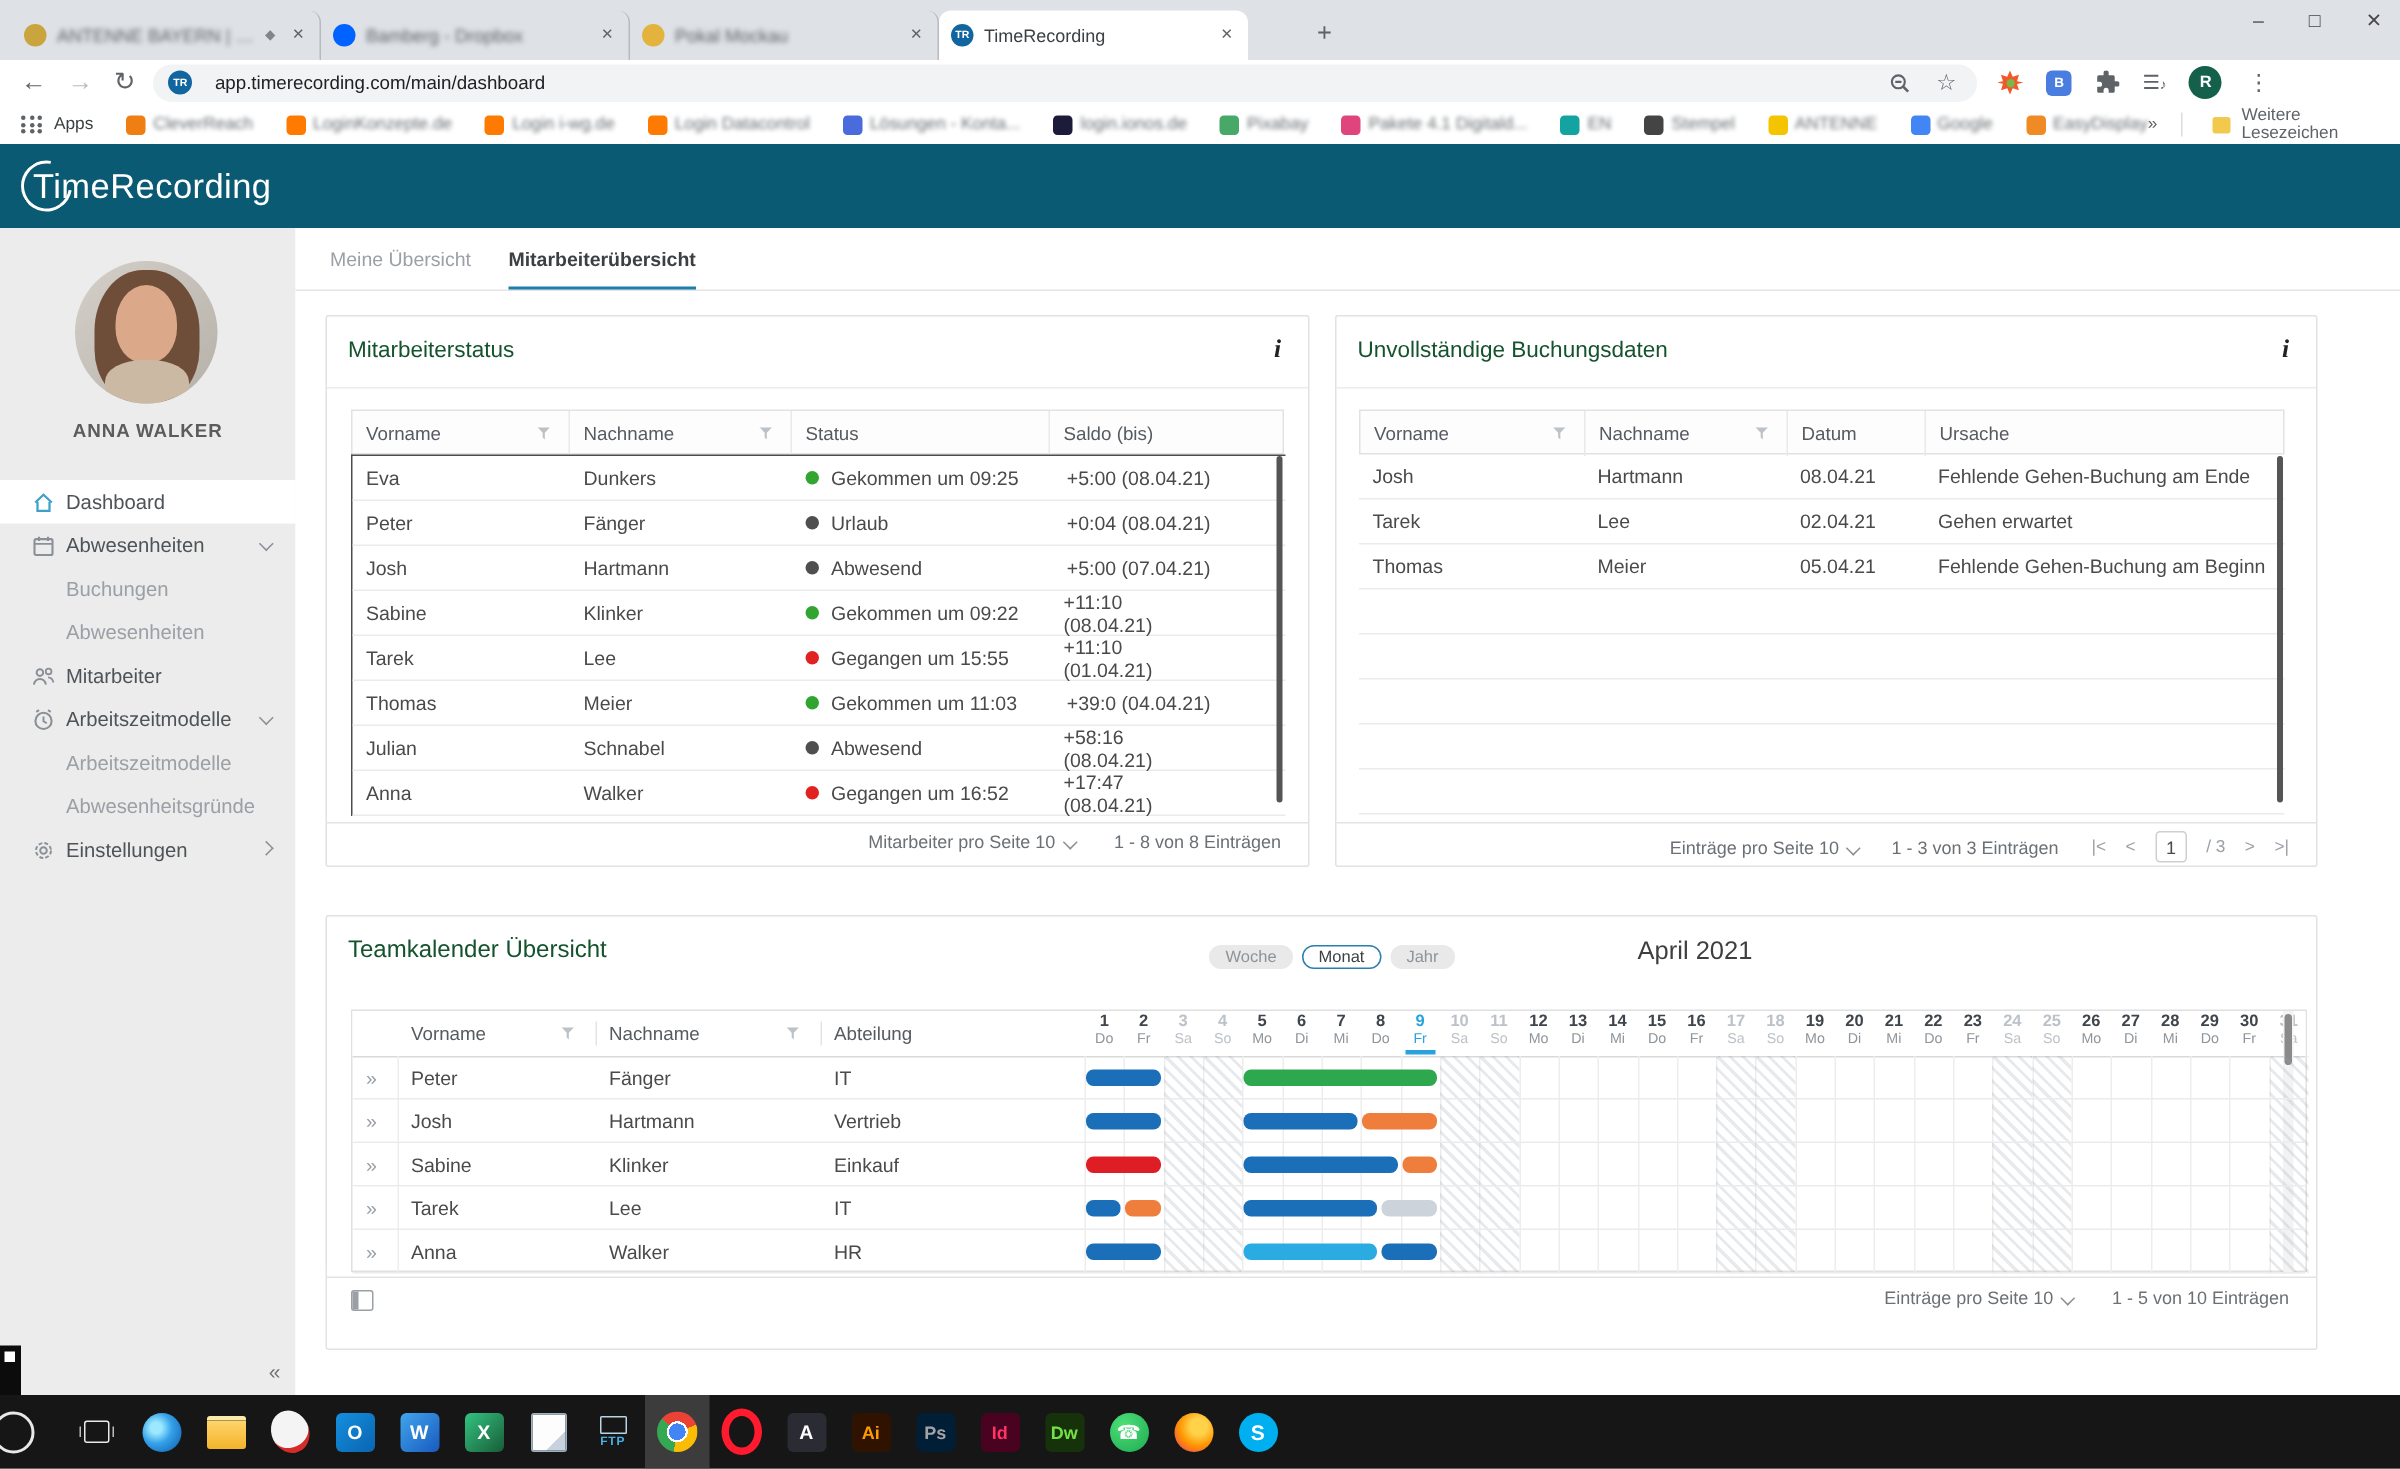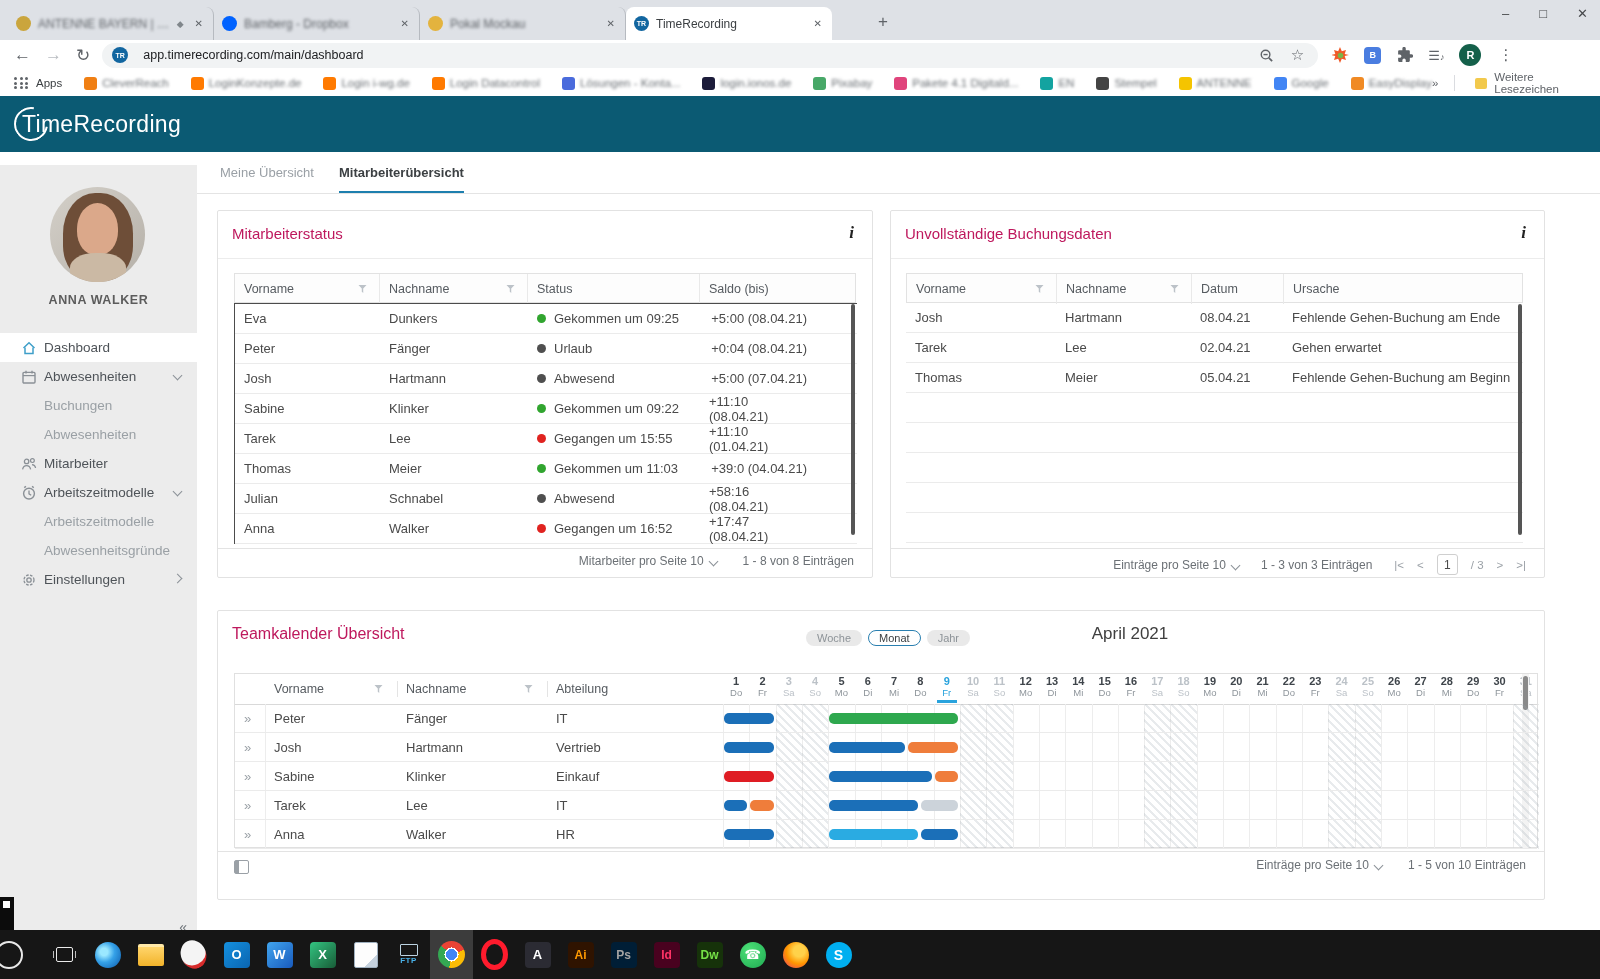--- a/index.html
+++ b/index.html
@@ -54,21 +54,21 @@
   .pill.kommen{background:#b9dff0;color:#0b4a60;}
   .pill.gehen{background:#ddd51f;color:#173f3c;}
   .doorsvg{display:block;}
   #userbtn{display:flex;align-items:center;margin-left:16px;}
   .chev{display:inline-block;width:6px;height:6px;border-right:1.6px solid #8b9197;border-bottom:1.6px solid #8b9197;
       transform:rotate(45deg);margin:-2px 0 0 4px;}
   .chev.white{border-color:#e6f2f7;}
   .chev.right{transform:rotate(-45deg);}
 
   
-  #sidebar{position:absolute;left:0;top:152px;width:197px;height:778px;background:#ececec;margin-top:13px;}
+  #sidebar{position:absolute;left:0;top:152px;width:197px;height:778px;background:#ececec;}
   #avatar{position:absolute;left:50px;top:22px;width:95px;height:95px;border-radius:50%;overflow:hidden;
       background:linear-gradient(135deg,#d4d0c9,#b5b0a8);}
   #avatar .hair{position:absolute;left:13px;top:6px;width:70px;height:88px;background:#6e4e38;border-radius:46% 46% 40% 40%;}
   #avatar .face{position:absolute;left:27px;top:16px;width:41px;height:52px;background:#dba88a;border-radius:50% 50% 45% 45%;}
   #avatar .shirt{position:absolute;left:20px;top:66px;width:56px;height:32px;background:#cbb9a4;border-radius:45% 45% 0 0;}
   #uname{position:absolute;left:0;top:128px;width:197px;text-align:center;font-size:12.5px;font-weight:bold;
       color:#5c5c5c;letter-spacing:.6px;}
   #nav{position:absolute;left:0;top:168px;width:197px;}
   .nav-item{position:relative;height:29px;display:flex;align-items:center;font-size:13.5px;color:#4e5358;}
   .nav-item.active{background:#fff;}
@@ -79,21 +79,21 @@
   #collapse{position:absolute;right:10px;bottom:8px;color:#6e7479;font-size:14px;}
 
   
   #main{position:absolute;left:197px;top:152px;width:1403px;height:778px;background:#fff;}
   #viewtabs{position:absolute;left:23px;top:13px;display:flex;gap:25px;font-size:13px;}
   .vtab{padding-bottom:11px;color:#9aa0a6;}
   .vtab.active{color:#3c4043;font-weight:bold;border-bottom:3px solid #1d7fae;}
   #tabline{position:absolute;left:0;top:41px;width:1403px;border-top:1px solid #e4e4e4;}
 
   .card{position:absolute;background:#fff;border:1px solid #e2e2e2;border-radius:2px;box-sizing:border-box;}
-  .card-title{position:absolute;left:14px;top:14px;font-size:15px;color:#be185d;}
+  .card-title{position:absolute;left:14px;top:14px;font-size:15px;color:#14532d;}
   .info-i{position:absolute;right:18px;top:12px;font-family:"Liberation Serif","DejaVu Serif",serif;
       font-style:italic;font-weight:bold;font-size:17px;color:#222;}
   .card-head-line{position:absolute;left:0;top:47px;width:100%;border-top:1px solid #ececec;}
 
   .dtable{position:absolute;box-sizing:border-box;}
   .thead{position:absolute;left:0;top:0;height:30px;width:100%;border:1px solid #e2e2e2;box-sizing:border-box;background:#fdfdfd;}
   .th{position:absolute;top:0;height:30px;display:flex;align-items:center;font-size:12.5px;color:#565b60;
       box-sizing:border-box;padding-left:9px;border-right:1px solid #e9e9e9;}
   .th:last-child{border-right:none;}
   .funnel{width:9px;height:9px;background:#bcc2c8;clip-path:polygon(0 0,100% 0,58% 45%,58% 95%,42% 80%,42% 45%);

